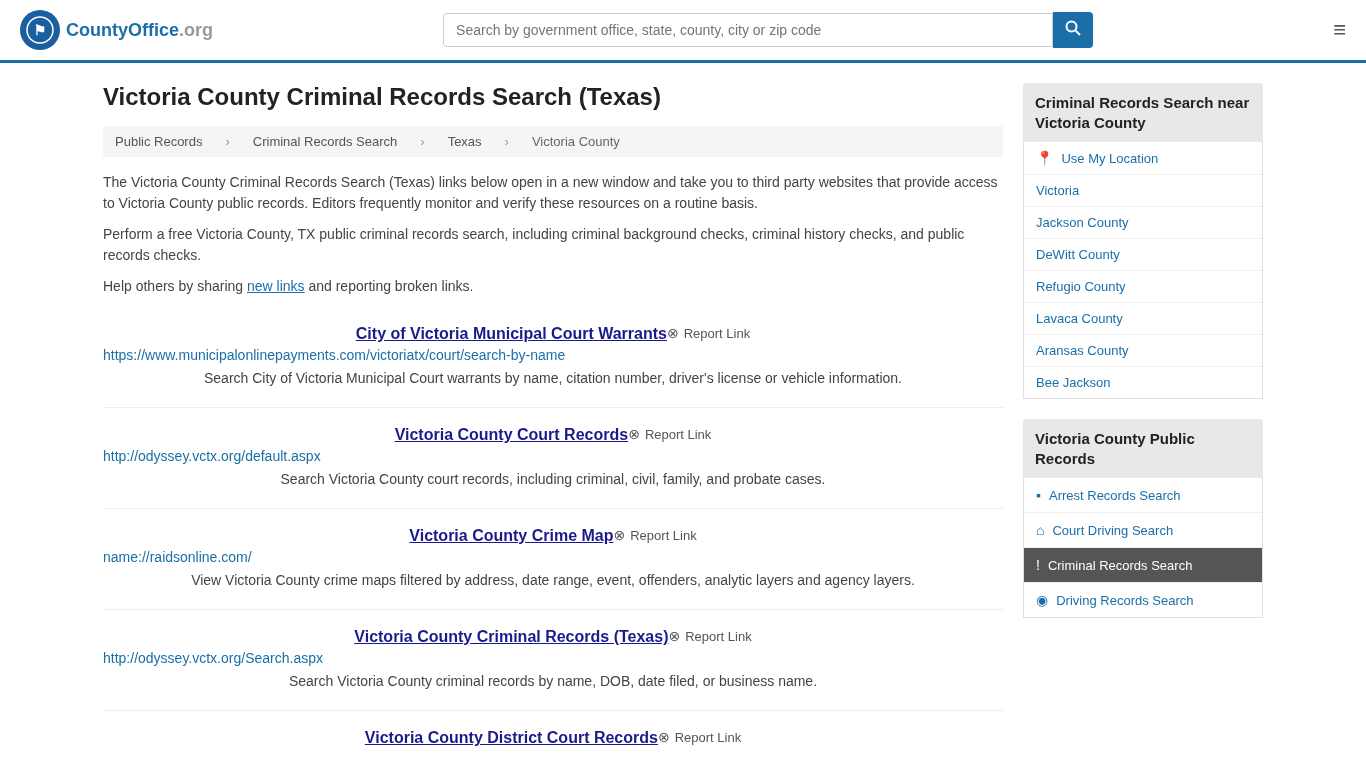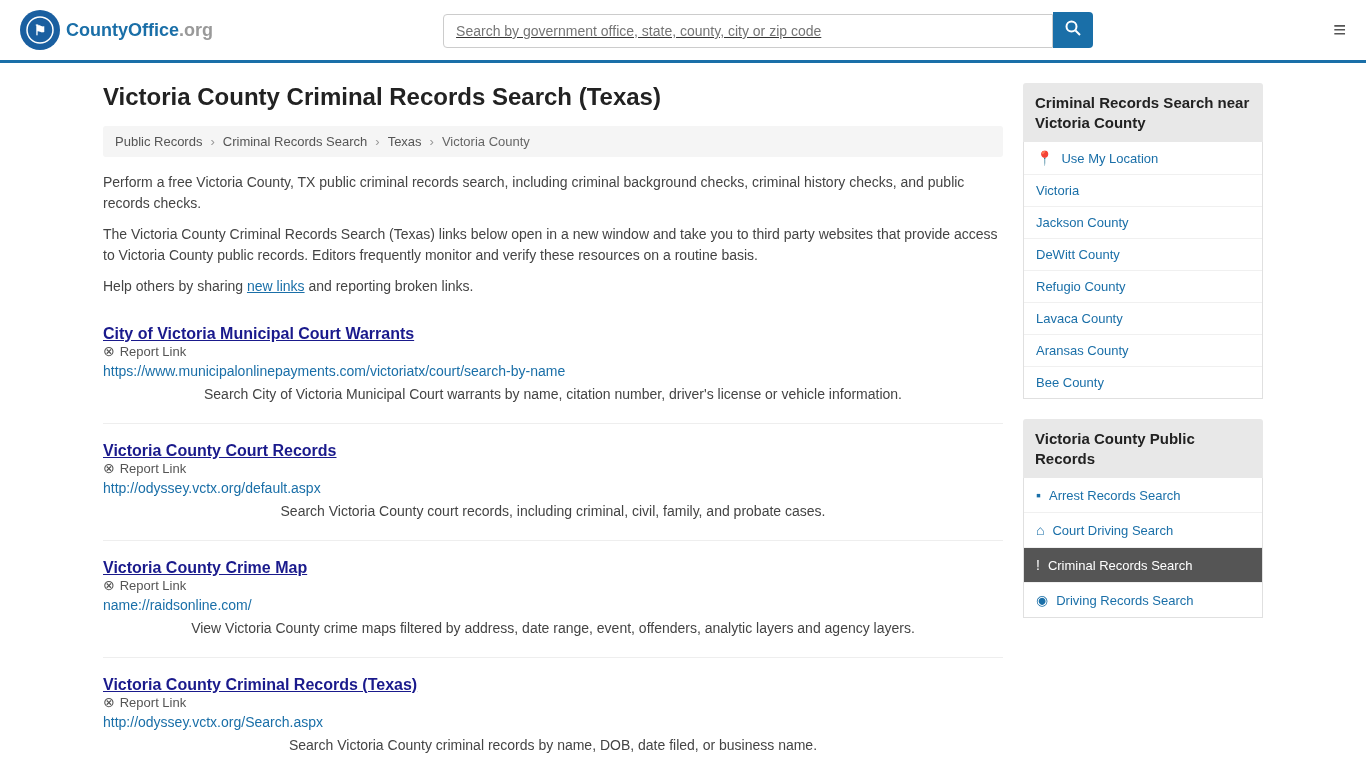--- a/index.html
+++ b/index.html
@@ -33,26 +33,25 @@
     .logo-text {
       font-size: 18px;
       font-weight: bold;
       color: #333;
     }
     .logo-text span {
       color: #1a6fa8;
     }
     .search-area {
       display: flex;
-      align-items: flex-end;
+      align-items: center;
       flex: 1;
       max-width: 650px;
       margin: 0 46px;
       position: relative;
-      text-decoration: underline;
     }
     .search-input {
       width: 100%;
       padding: 8px 40px 8px 12px;
       border: 1px solid #ccc;
       border-radius: 4px 0 0 4px;
       font-size: 14px;
       outline: none;
       color: #999;
     }
@@ -105,21 +104,21 @@
     
     .breadcrumb {
       background: #f5f5f5;
       padding: 8px 12px;
       border-radius: 3px;
       font-size: 13px;
       color: #666;
       margin-bottom: 15px;
       display: flex;
       align-items: center;
-      gap: 8px;
+      gap: 23px;
     }
     .breadcrumb a {
       color: #555;
       text-decoration: none;
     }
     .breadcrumb .sep { color: #999; }
 
     
     .description p {
       margin-bottom: 10px;
@@ -135,21 +134,20 @@
     
     .result-item {
       border-bottom: 1px solid #eee;
       padding: 18px 0;
     }
     .result-header {
       display: flex;
       justify-content: center;
       align-items: flex-start;
       margin-bottom: 4px;
-      flex-direction: column;
     }
     .result-title {
       font-size: 16px;
       font-weight: bold;
       color: #1a1a8c;
       text-decoration: underline;
       cursor: pointer;
     }
     .report-link {
       display: flex;
@@ -276,22 +274,22 @@
       <a href="#">Public Records</a>
       <span class="sep">›</span>
       <a href="#">Criminal Records Search</a>
       <span class="sep">›</span>
       <a href="#">Texas</a>
       <span class="sep">›</span>
       <span>Victoria County</span>
     </div>
 
     <div class="description">
+      <p>The Victoria County Criminal Records Search (Texas) links below open in a new window and take you to third party websites that provide access to Victoria County public records. Editors frequently monitor and verify these resources on a routine basis.</p>
       <p>Perform a free Victoria County, TX public criminal records search, including criminal background checks, criminal history checks, and public records checks.</p>
-      <p>The Victoria County Criminal Records Search (Texas) links below open in a new window and take you to third party websites that provide access to Victoria County public records. Editors frequently monitor and verify these resources on a routine basis.</p>
       <p>
         <span>Help others by sharing </span><a href="#">new links</a><span> and reporting broken links.</span>
       </p>
     </div>
 
     <div id="results-container">
         <div class="result-item">
     <div class="result-header">
       <a class="result-title" href="#">City of Victoria Municipal Court Warrants</a>
       <span class="report-link">
@@ -385,21 +383,21 @@
       <span>Lavaca County</span>
     </a>
           </li>
           <li>
             <a href="#">
       <span>Aransas County</span>
     </a>
           </li>
           <li>
             <a href="#">
-      <span>Bee County</span>
+      <span>Bee Jackson</span>
     </a>
           </li>
         </ul>
     </div>
 
     <div class="sidebar-section">
       <div class="sidebar-heading">Victoria County Public Records</div>
       <ul class="sidebar-records-list" id="records-list">
           <li>
             <a href="#">

